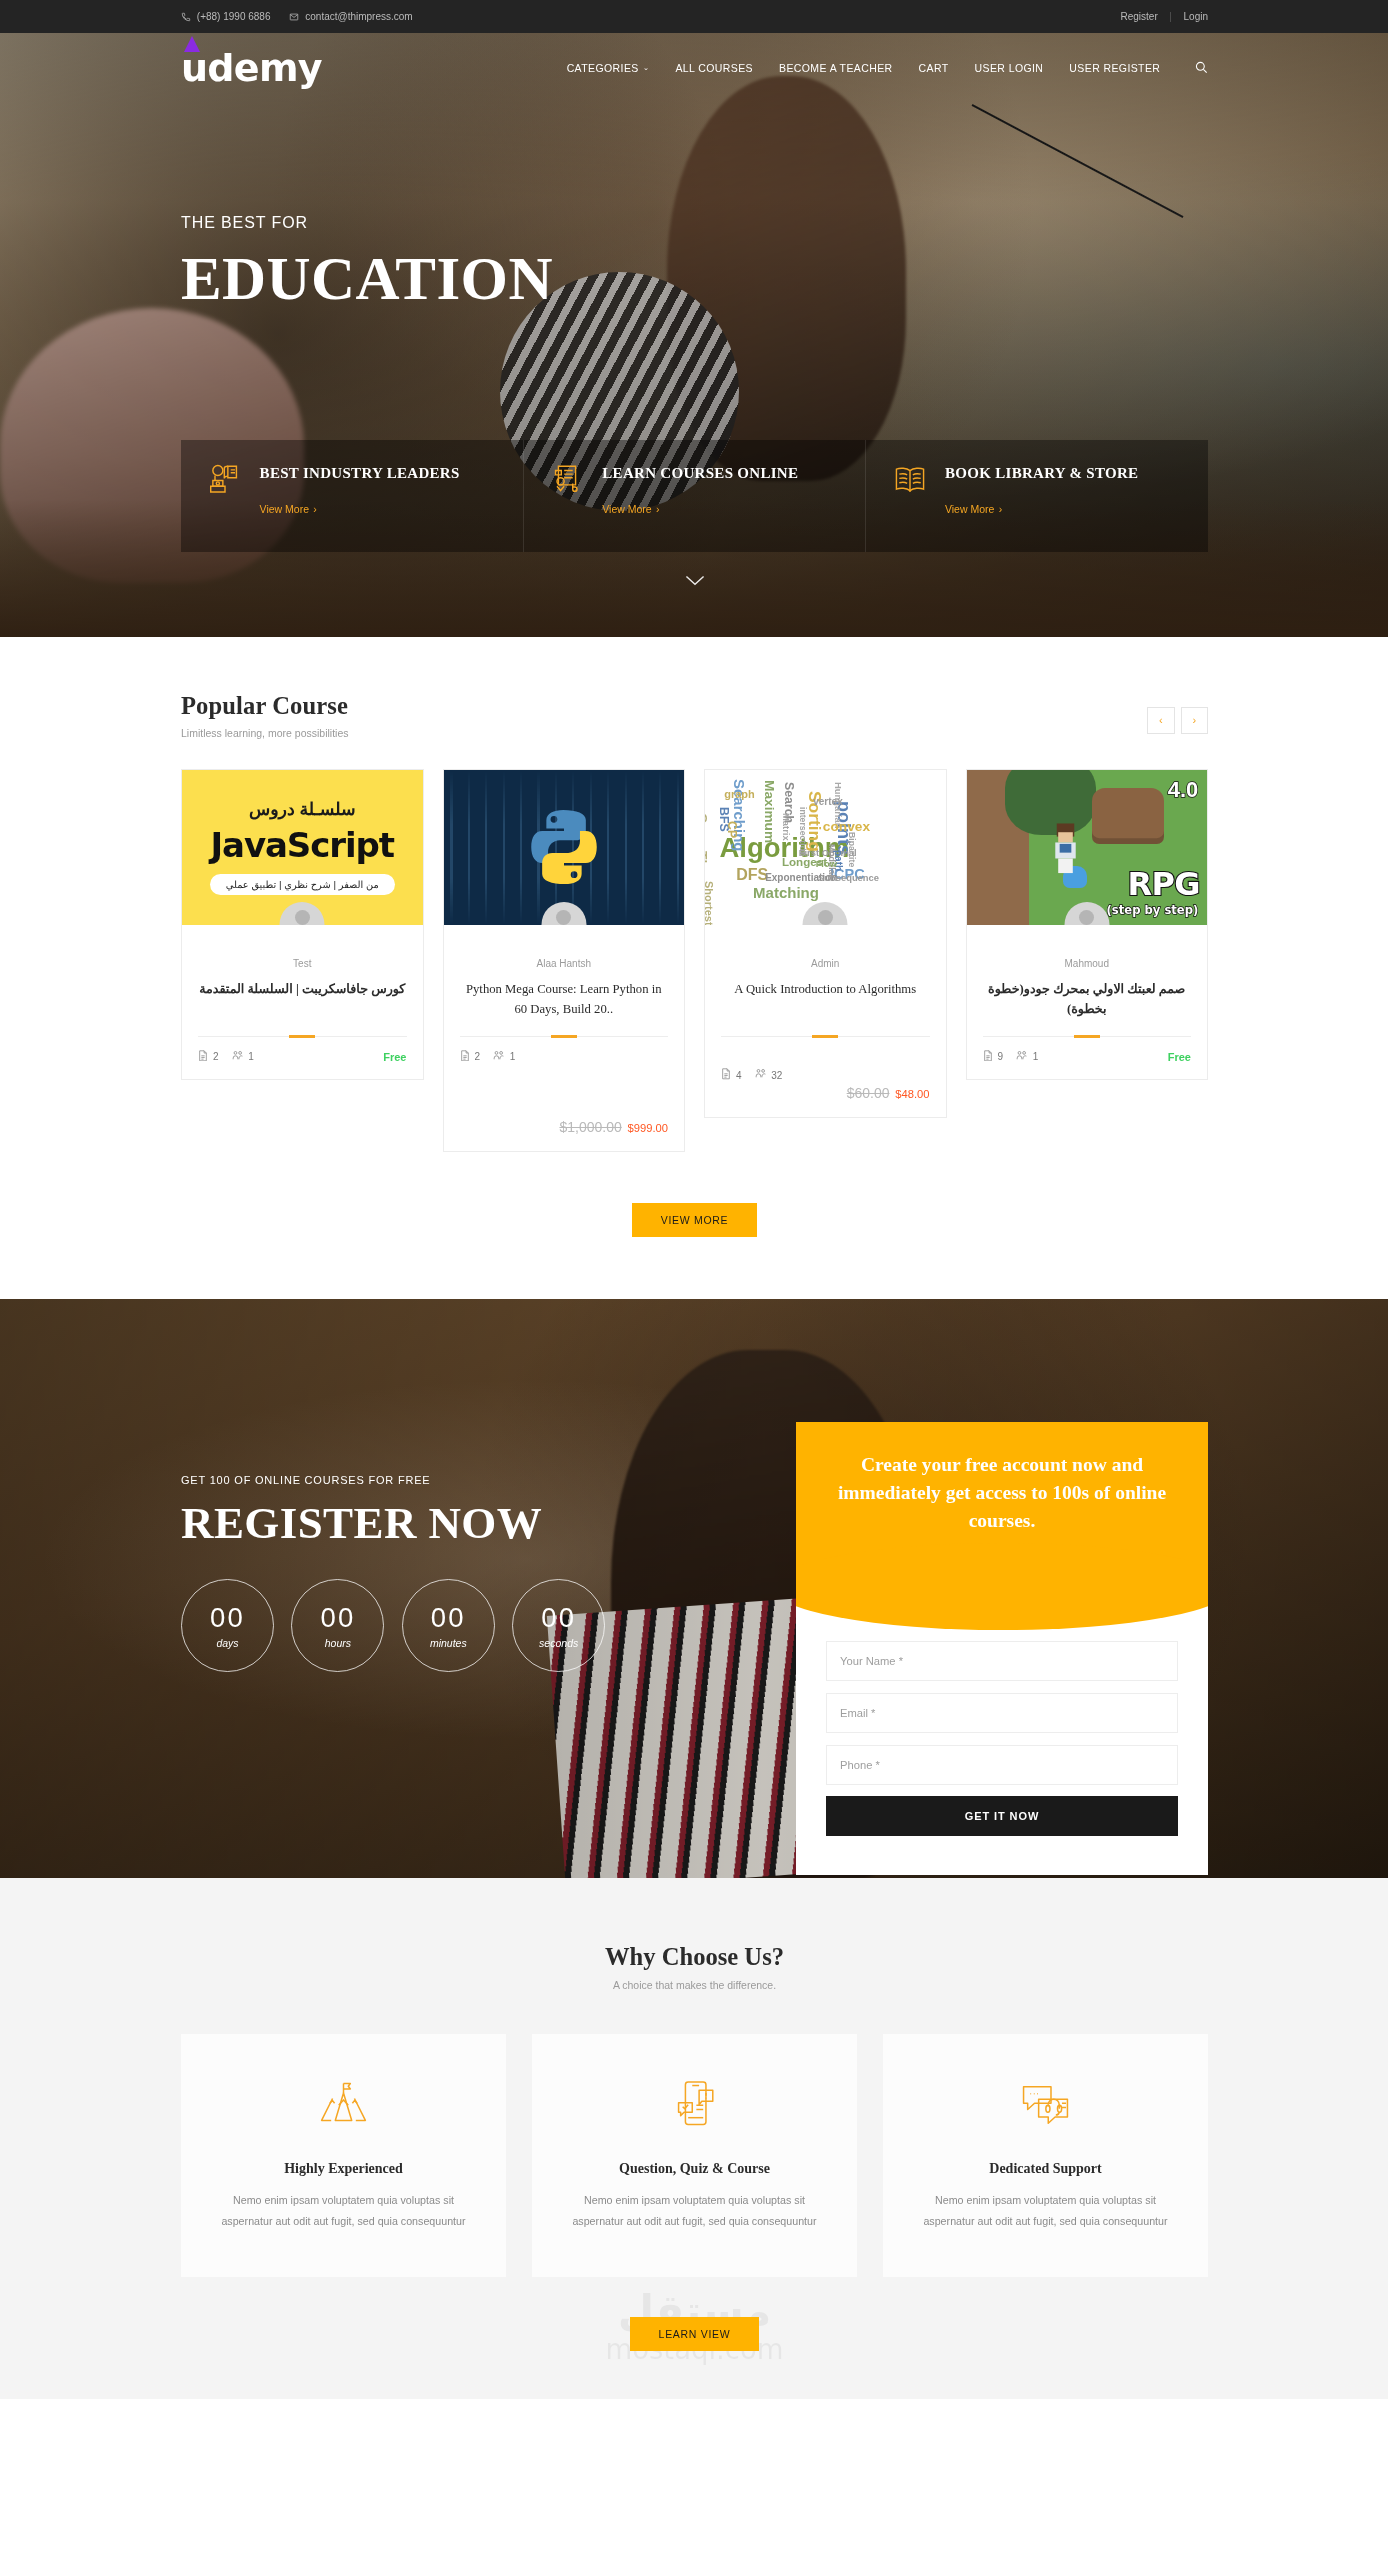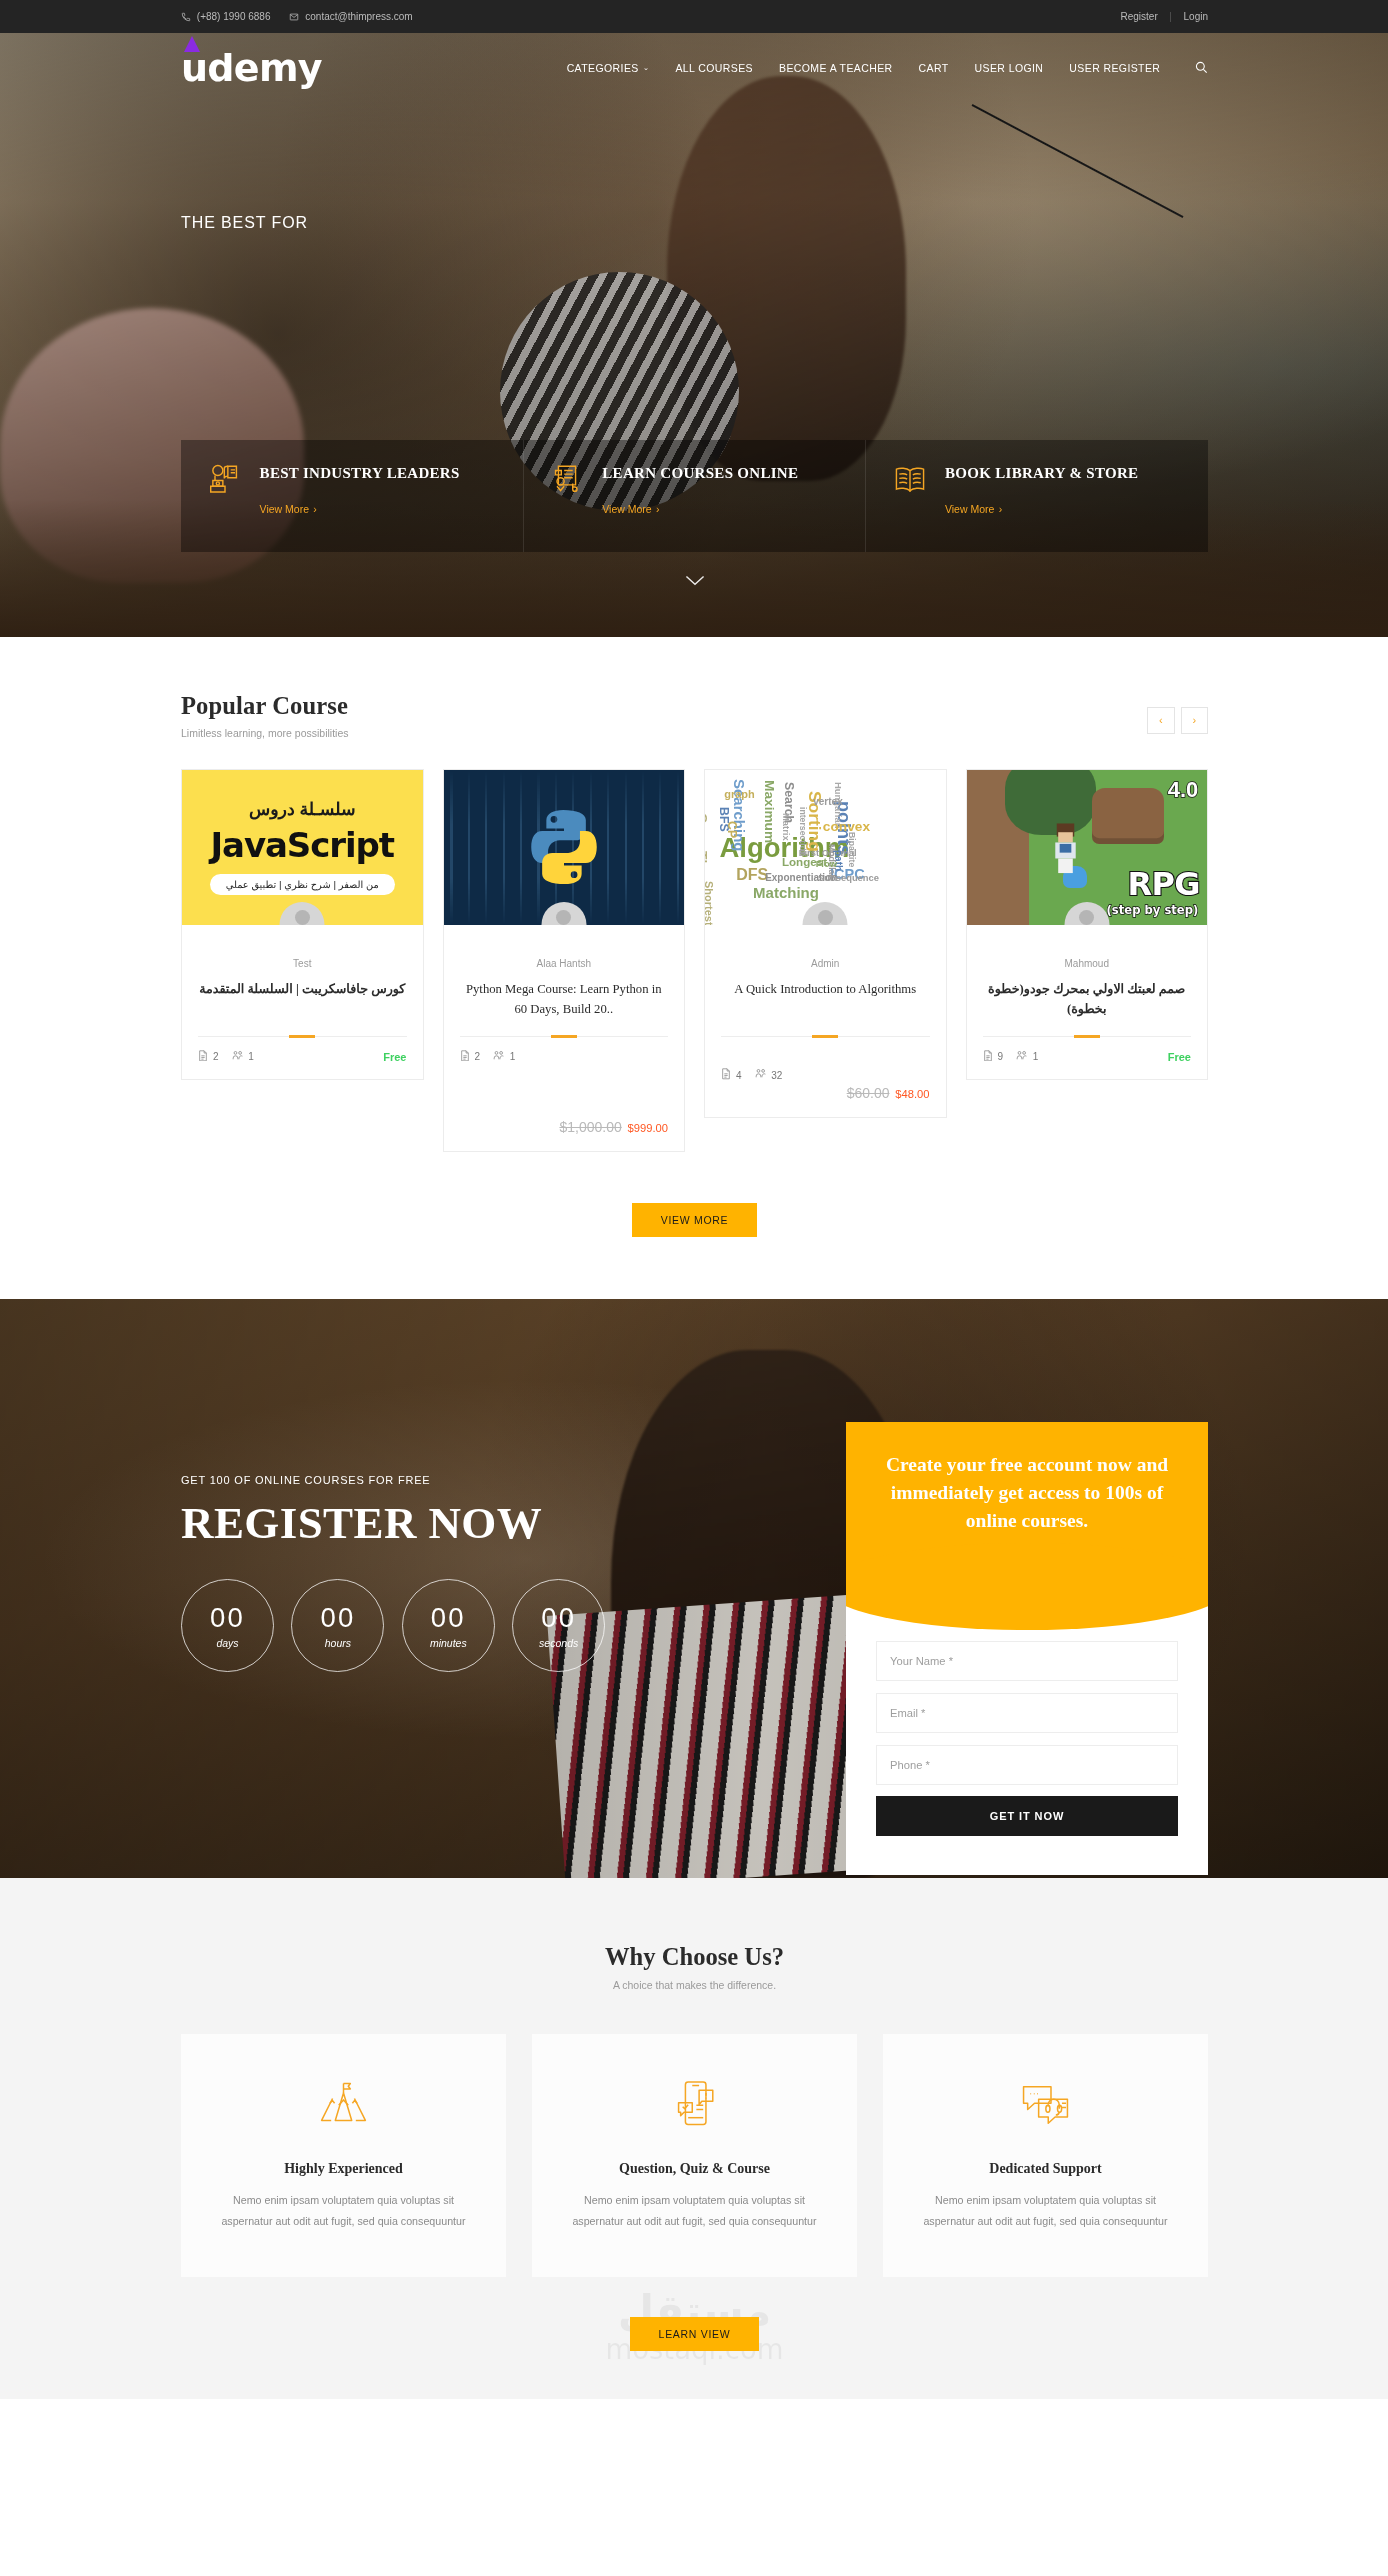--- a/index.html
+++ b/index.html
@@ -171,21 +171,21 @@
   .reg-shade { position:absolute; inset:0; background: linear-gradient(to right, rgba(0,0,0,.42), rgba(0,0,0,.18) 55%, rgba(0,0,0,.35)); }
   .reg-inner { position:relative; z-index:3; padding: 175px 181px 0; }
   .reg-kicker { color:#fff; font-size: 11px; letter-spacing:0.8px; }
   .reg-title { color:#fff; font-size: 45px; font-weight:700; margin-top: 11.6px; letter-spacing:0.4px; }
   .countdown { display:flex; gap: 17.4px; margin-top: 30px; }
   .cd { width: 93px; height:93px; border-radius:50%; border:0.7px solid rgba(255,255,255,.75);
         display:flex; flex-direction:column; align-items:center; justify-content:center; color:#fff; }
   .cd-num { font-size: 27.5px; font-weight:400; letter-spacing:2.2px; }
   .cd-lbl { font-size: 10.5px; margin-top: 2.9px; font-style: italic; }
 
-  .reg-card { position:absolute; z-index:5; right: 181px; top: 123px; width: 362px; background:#fff; overflow:hidden; }
+  .reg-card { position:absolute; z-index:5; right: 181px; top: 123px; width: 412px; background:#fff; overflow:hidden; }
   .reg-card-head { background:#FFB300; padding: 29px 26px 52px; text-align:center; position:relative; }
   .reg-card-head:after { content:""; position:absolute; left:-6%; right:-6%; bottom:-43px; height:87px; background:#FFB300; border-radius:50%; }
   .reg-card-head h3 { position:relative; z-index:2; color:#fff; font-size: 19.5px; line-height:1.45; font-weight:700; }
   .reg-form { padding: 54px 30px 39px; }
   .reg-form input { display:block; width:100%; height: 40px; border:0.7px solid #ededed; padding: 0 13px; font-size: 11.2px;
       color:#777; font-family:"Liberation Sans",sans-serif; margin-bottom: 11.6px; outline:none; }
   .reg-form input::placeholder { color:#9e9e9e; }
   .btn-black { width:100%; height: 40px; background:#1a1a1a; color:#fff; border:none; font-size: 11px;
       letter-spacing:0.9px; font-weight:700; cursor:pointer; font-family:"Liberation Sans",sans-serif; }
 
@@ -263,20 +263,21 @@
         <svg width="14.5" height="14.5" viewBox="0 0 24 24" fill="none" stroke="#fff" stroke-width="1.8">
             <circle cx="10.5" cy="10.5" r="6.5"></circle>
             <path d="M15.5 15.5L21 21"></path>
           </svg>
       </span>
     </div>
   </div>
 
   <div class="hero-copy">
     <div class="hero-kicker">THE BEST FOR</div>
+    <div class="hero-title serif">EDUCATION</div>
   </div>
 
   <div class="features">
     <div class="feature">
       <span>
         <svg width="38" height="40" viewBox="0 0 52 56" fill="none" stroke="#F5A623" stroke-width="2">
           <circle cx="16" cy="12" r="7"></circle>
             <path d="M12 19v7"></path>
             <path d="M9 26h14v8H9z"></path>
             <circle cx="16" cy="30" r="2.2"></circle>

